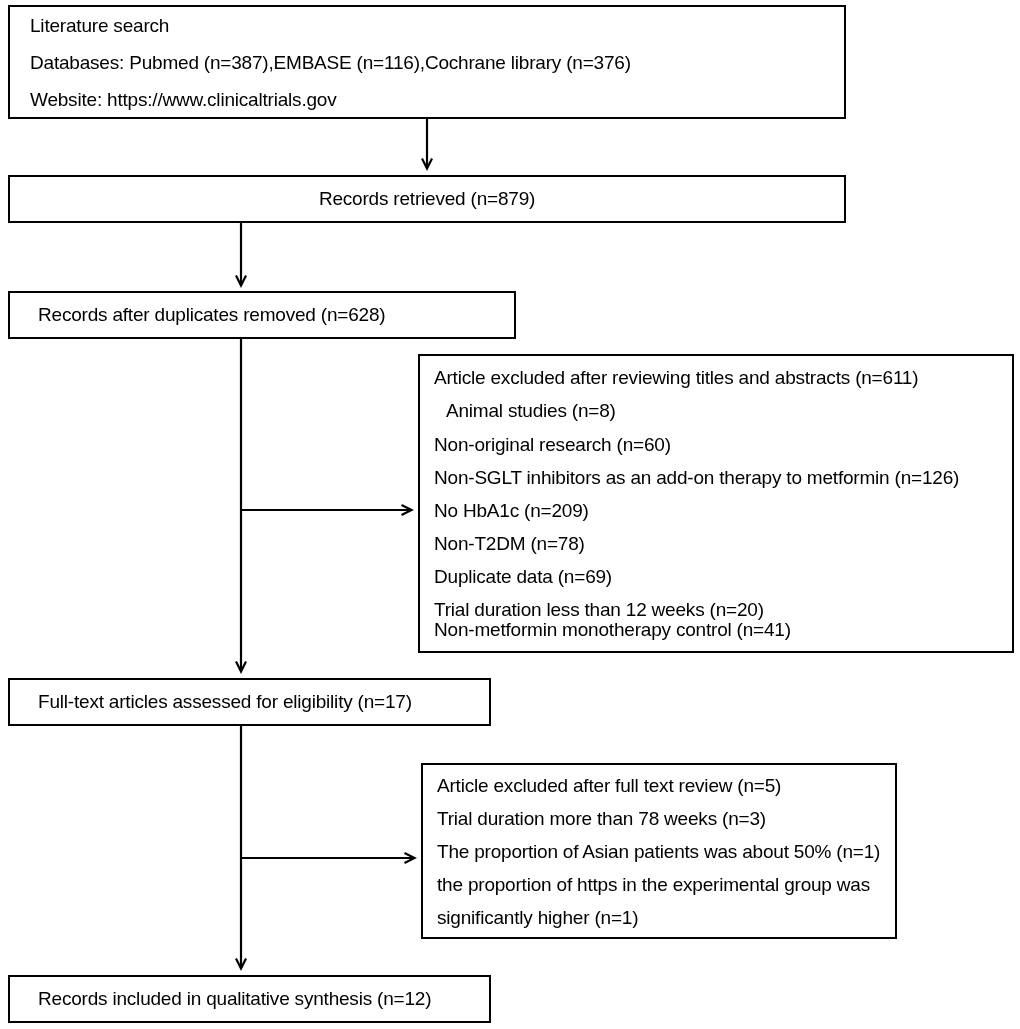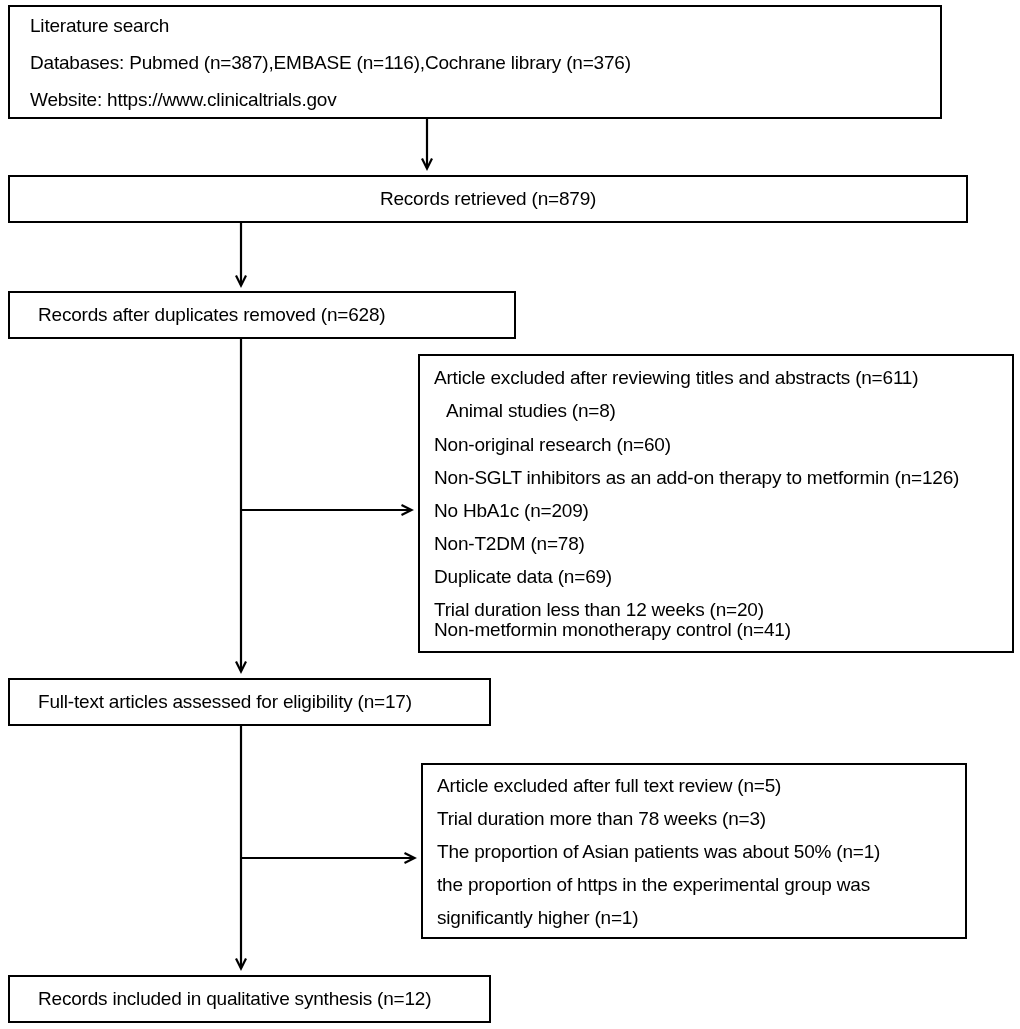--- a/index.html
+++ b/index.html
@@ -104,27 +104,27 @@
 
     <line x1="241" y1="339" x2="241" y2="671" stroke="#000000" stroke-width="2.2" marker-end="url(#arrowopen)"></line>
 
     <line x1="241" y1="510" x2="411" y2="510" stroke="#000000" stroke-width="2.2" marker-end="url(#arrowopen)"></line>
 
     <line x1="241" y1="726" x2="241" y2="968" stroke="#000000" stroke-width="2.2" marker-end="url(#arrowopen)"></line>
 
     <line x1="241" y1="858" x2="414" y2="858" stroke="#000000" stroke-width="2.2" marker-end="url(#arrowopen)"></line>
   </svg>
 
-  <div class="box head-box" style="left:8px; top:5px; width:934px; height:114px;">
+  <div class="box head-box" style="left:8px; top:5px; width:838px; height:114px;">
     <span class="head-line">Literature search</span>
     <span class="head-line" style="margin-top:18px;">Databases: Pubmed (n=387),EMBASE (n=116),Cochrane library (n=376)</span>
     <span class="head-line" style="margin-top:18px;">Website: https://www.clinicaltrials.gov</span>
   </div>
 
-  <div class="box flow-box centered" style="left:8px; top:175px; width:960px; height:48px;">
+  <div class="box flow-box centered" style="left:8px; top:175px; width:838px; height:48px;">
     <span class="box-text">Records retrieved (n=879)</span>
   </div>
 
   <div class="box flow-box" style="left:8px; top:291px; width:508px; height:48px;">
     <span class="box-text">Records after duplicates removed (n=628)</span>
   </div>
 
   <div class="box list-box" style="left:418px; top:354px; width:596px; height:299px;">
     <span class="list-line">Article excluded after reviewing titles and abstracts (n=611)</span>
     <span class="list-line" style="margin-top:14px;margin-left:12px;">Animal studies (n=8)</span>
@@ -134,21 +134,21 @@
     <span class="list-line" style="margin-top:14px;">Non-T2DM (n=78)</span>
     <span class="list-line" style="margin-top:14px;">Duplicate data (n=69)</span>
     <span class="list-line" style="margin-top:14px;">Trial duration less than 12 weeks (n=20)</span>
     <span class="list-line" style="margin-top:1px;">Non-metformin monotherapy control (n=41)</span>
   </div>
 
   <div class="box flow-box" style="left:8px; top:678px; width:483px; height:48px;">
     <span class="box-text">Full-text articles assessed for eligibility (n=17)</span>
   </div>
 
-  <div class="box list-box" style="left:421px; top:763px; width:546px; height:176px;">
+  <div class="box list-box" style="left:421px; top:763px; width:476px; height:176px;">
     <span class="list-line">Article excluded after full text review (n=5)</span>
     <span class="list-line" style="margin-top:14px;">Trial duration more than 78 weeks (n=3)</span>
     <span class="list-line" style="margin-top:14px;">The proportion of Asian patients was about 50% (n=1)</span>
     <span class="list-line" style="margin-top:14px;">the proportion of https in the experimental group was</span>
     <span class="list-line" style="margin-top:14px;">significantly higher (n=1)</span>
   </div>
 
   <div class="box flow-box" style="left:8px; top:975px; width:483px; height:48px;">
     <span class="box-text">Records included in qualitative synthesis (n=12)</span>
   </div>

